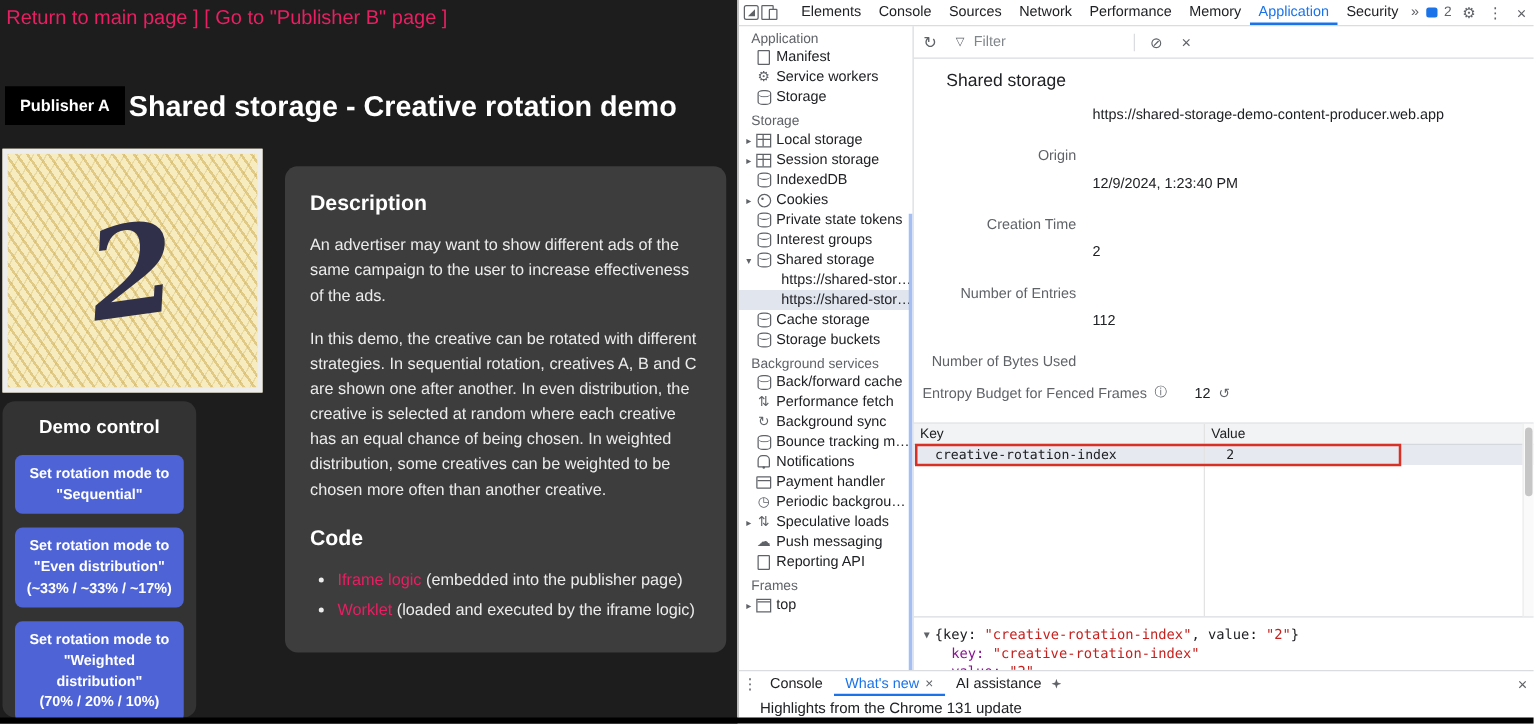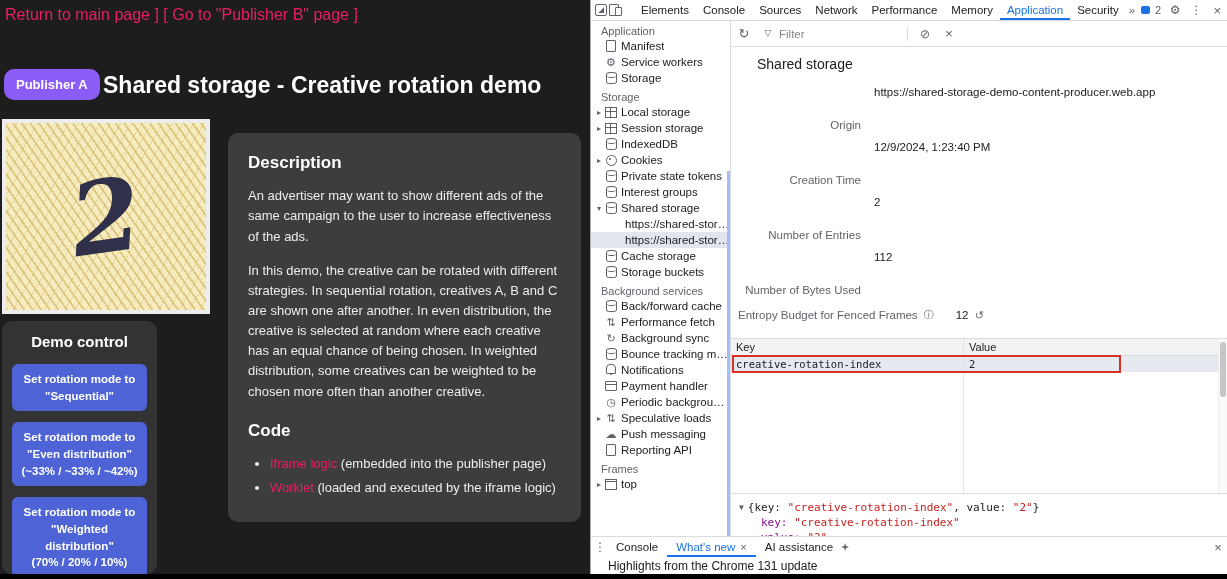--- a/index.html
+++ b/index.html
@@ -4,22 +4,22 @@
 <style>
   * { margin:0; padding:0; box-sizing:border-box; }
   html,body { width:1227px; height:579px; overflow:hidden; background:#fff;
               font-family:"Liberation Sans", sans-serif; }
   body { position:relative; }
 
   
   .page { position:absolute; left:0; top:0; width:590px; height:579px; background:#1d1d1d; }
   .nav { position:absolute; left:5px; top:6px; font-size:16px; color:#e91e63; white-space:nowrap; }
   .nav .link { cursor:pointer; }
-  .badge { position:absolute; left:4px; top:69px; background:#8b5cf6; color:#fff; font-weight:bold;
-           font-size:13px; padding:8px 12px; border-radius:10px; }
+  .badge { position:absolute; left:4px; top:69px; background:#000000; color:#fff; font-weight:bold;
+           font-size:13px; padding:8px 12px; border-radius:0; }
   .page-title { position:absolute; left:103px; top:72px; color:#fff; font-size:23px; font-weight:bold; }
   .creative { position:absolute; left:2px; top:119px; width:208px; height:195px;
               border:4px solid #ededed; background-color:#f6ecc0;
               background-image:repeating-linear-gradient(55deg, rgba(205,173,85,.55) 0 2px, transparent 2px 7px),
                                repeating-linear-gradient(120deg, rgba(205,173,85,.30) 0 1px, transparent 1px 9px);
               display:flex; align-items:center; justify-content:center; cursor:pointer; }
   .creative-num { font-family:"DejaVu Serif", serif; font-style:italic; font-weight:bold;
                   font-size:100px; color:#30304a; transform:rotate(-8deg); line-height:1; }
   .demo-panel { position:absolute; left:2px; top:321px; width:155px; bottom:5px;
                 background:#333; border-radius:10px; padding:8px 10px; }
@@ -122,21 +122,21 @@
   .entropy-value { color:#202124; margin-left:16px; }
 
   .dg { position:relative; margin-top:16px; flex:0 0 155px; height:155px; border-top:1px solid #dadce0;
         font-family:"DejaVu Sans Mono", monospace; font-size:10.5px; }
   .dg-head { display:flex; height:17px; line-height:16px; background:#f1f3f4; border-bottom:1px solid #d5d8dc;
              font-family:"Liberation Sans", sans-serif; font-size:11px; }
   .dg .c1 { width:233px; flex:0 0 233px; padding-left:5px; }
   .dg .c2 { flex:1; padding-left:5px; }
   .dg-vline { position:absolute; left:232px; top:0; bottom:0; width:1px; background:#e3e3e3; }
   .dg-row { display:flex; height:16px; line-height:16px; cursor:pointer; }
-  .dg-row.selected { background:#e6e9f0; }
+  .dg-row.selected { background:#e6e9f0;padding-left:12px; }
   .annotation { position:absolute; left:1px; top:16px; width:389px; height:18px;
                 border:2px solid #d93025; pointer-events:none; z-index:3; }
   .dg-scroll { position:absolute; right:0; top:0; bottom:0; width:9px; background:#fafafa; border-left:1px solid #ececec; cursor:pointer; }
   .dg-thumb { position:absolute; top:3px; left:1px; width:6px; height:55px; background:#c6c6c6; border-radius:3px; }
 
   .preview { flex:1; border-top:1px solid #dadce0; font-family:"DejaVu Sans Mono", monospace;
              font-size:11px; line-height:15px; padding:6px 0 0 8px; overflow:hidden; }
   .twirl { color:#5f6368; font-size:8px; margin-right:4px; vertical-align:1px; cursor:pointer; }
   .pv-str { color:#c5221f; }
   .pv-name { color:#881391; }
@@ -167,21 +167,21 @@
 
   <div class="demo-panel">
     <div class="demo-title">Demo control</div>
     <button class="demo-btn">
       <span>Set rotation mode to</span>
       <span>"Sequential"</span>
     </button>
     <button class="demo-btn">
       <span>Set rotation mode to</span>
       <span>"Even distribution"</span>
-      <span>(~33% / ~33% / ~42%)</span>
+      <span>(~33% / ~33% / ~17%)</span>
     </button>
     <button class="demo-btn">
       <span>Set rotation mode to</span>
       <span>"Weighted distribution"</span>
       <span>(70% / 20% / 10%)</span>
     </button>
   </div>
 
   <div class="desc-panel">
     <h3>Description</h3>

